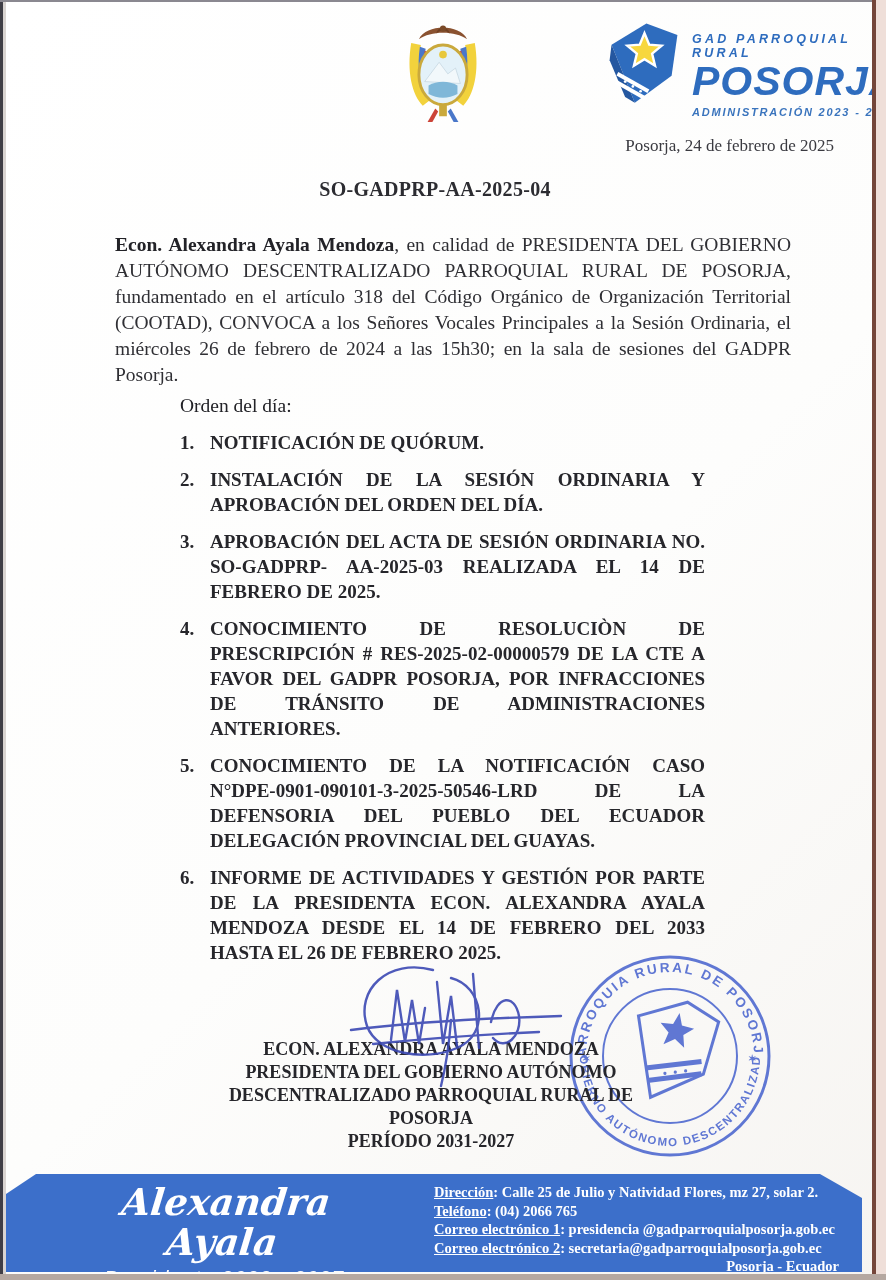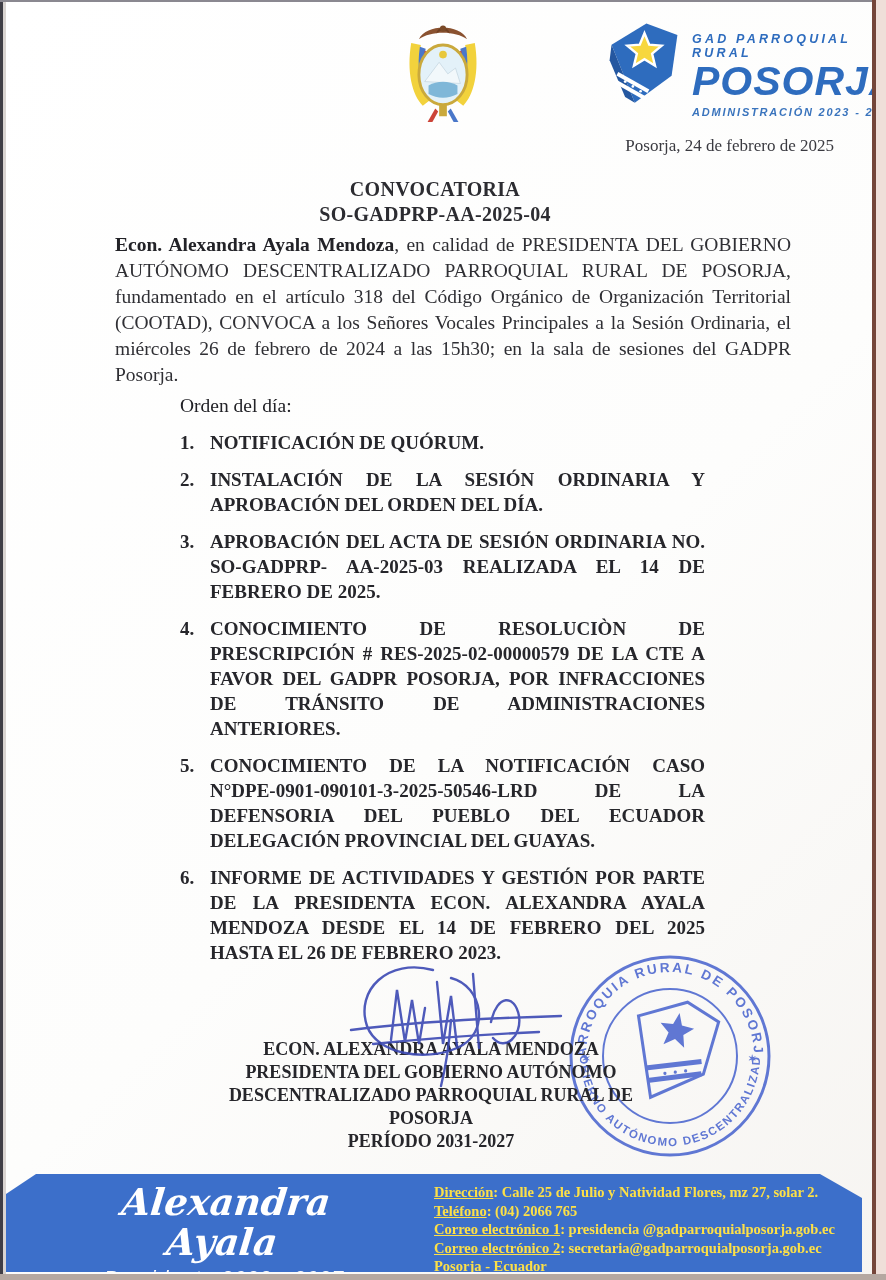--- a/index.html
+++ b/index.html
@@ -51,24 +51,24 @@
   .footer{
     position:absolute;left:6px;top:1174px;width:856px;height:98px;background:#3c6fca;
     clip-path:polygon(0 20px,30px 0,calc(100% - 42px) 0,100% 24px,100% 100%,0 100%);
     z-index:4;
   }
   .footer-left{position:absolute;left:58px;top:8px;color:#ffffff;width:320px;text-align:center;}
   .footer-name{font-family:"DejaVu Serif",serif;font-style:italic;font-weight:bold;
     font-size:37px;line-height:40px;transform:skewX(-6deg);}
   .footer-sub{font-family:"Liberation Sans",sans-serif;font-size:21px;font-style:italic;
     margin-top:4px;letter-spacing:1px;opacity:.95;}
-  .footer-contact{position:absolute;left:428px;top:9px;width:405px;color:#fde047;
+  .footer-contact{position:absolute;left:428px;top:9px;width:405px;color:#ffffff;
     font-size:14.5px;font-weight:bold;line-height:18.5px;}
   .footer-contact .lbl{text-decoration:underline;}
-  .footer-contact .center{text-align:left;}
+  .footer-contact .center{text-align:right;}
 </style>
 </head>
 <body>
 
 <div class="page">
 
   <svg class="coat" viewBox="0 0 110 112">
 
     <path d="M30,24 C38,8 72,8 80,24 C68,15 42,15 30,24 Z" fill="#8a5230"></path>
     <path d="M48,18 C50,10 60,10 62,18 C58,14 52,14 48,18 Z" fill="#6f4022"></path>
@@ -110,21 +110,20 @@
     <div class="logo-text">
       <div class="logo-line1">GAD PARROQUIAL RURAL</div>
       <div class="logo-name">POSORJA</div>
       <div class="logo-line3">ADMINISTRACIÓN 2023 - 2027</div>
     </div>
   </div>
 
   <div class="date-line">Posorja, 24 de febrero de 2025</div>
 
   <div class="doc-title">
-    <div>CONVOCATORIA</div>
     <div>SO-GADPRP-AA-2025-04</div>
   </div>
 
   <div class="content">
     <div class="intro">
       <b>Econ. Alexandra Ayala Mendoza</b><span>, en calidad de PRESIDENTA DEL GOBIERNO AUTÓNOMO DESCENTRALIZADO PARROQUIAL RURAL DE POSORJA, fundamentado en el artículo 318 del Código Orgánico de Organización Territorial (COOTAD), CONVOCA a los Señores Vocales Principales a la Sesión Ordinaria, el miércoles 26 de febrero de 2024 a las 15h30; en la sala de sesiones del GADPR Posorja.</span>
     </div>
     <div class="agenda-heading">Orden del día:</div>
     <div class="agenda">
       <div class="agenda-item">
@@ -142,21 +141,21 @@
       <div class="agenda-item">
         <span class="num">4.</span>
         <div class="txt">CONOCIMIENTO DE RESOLUCIÒN DE PRESCRIPCIÓN # RES-2025-02-00000579 DE LA CTE A FAVOR DEL GADPR POSORJA, POR INFRACCIONES DE TRÁNSITO DE ADMINISTRACIONES ANTERIORES.</div>
       </div>
       <div class="agenda-item">
         <span class="num">5.</span>
         <div class="txt">CONOCIMIENTO DE LA NOTIFICACIÓN CASO N°DPE-0901-090101-3-2025-50546-LRD DE LA DEFENSORIA DEL PUEBLO DEL ECUADOR DELEGACIÓN PROVINCIAL DEL GUAYAS.</div>
       </div>
       <div class="agenda-item">
         <span class="num">6.</span>
-        <div class="txt">INFORME DE ACTIVIDADES Y GESTIÓN POR PARTE DE LA PRESIDENTA ECON. ALEXANDRA AYALA MENDOZA DESDE EL 14 DE FEBRERO DEL 2025 HASTA EL 26 DE FEBRERO 2023.</div>
+        <div class="txt">INFORME DE ACTIVIDADES Y GESTIÓN POR PARTE DE LA PRESIDENTA ECON. ALEXANDRA AYALA MENDOZA DESDE EL 14 DE FEBRERO DEL 2033 HASTA EL 26 DE FEBRERO 2025.</div>
       </div>
     </div>
   </div>
 
   <svg class="sig-svg" viewBox="0 0 238 138">
     <g fill="none" stroke="#3c49b4" stroke-width="2.4" stroke-linecap="round" opacity=".9">
       <path d="M100,14 C55,2 22,34 34,70 C44,98 92,106 124,92 C158,78 150,30 118,22"></path>
       <path d="M58,84 L64,34 L72,86 L79,44 L86,88 L92,52"></path>
       <path d="M104,26 L110,88 L118,40 L124,90"></path>
       <path d="M140,18 L146,92"></path>

